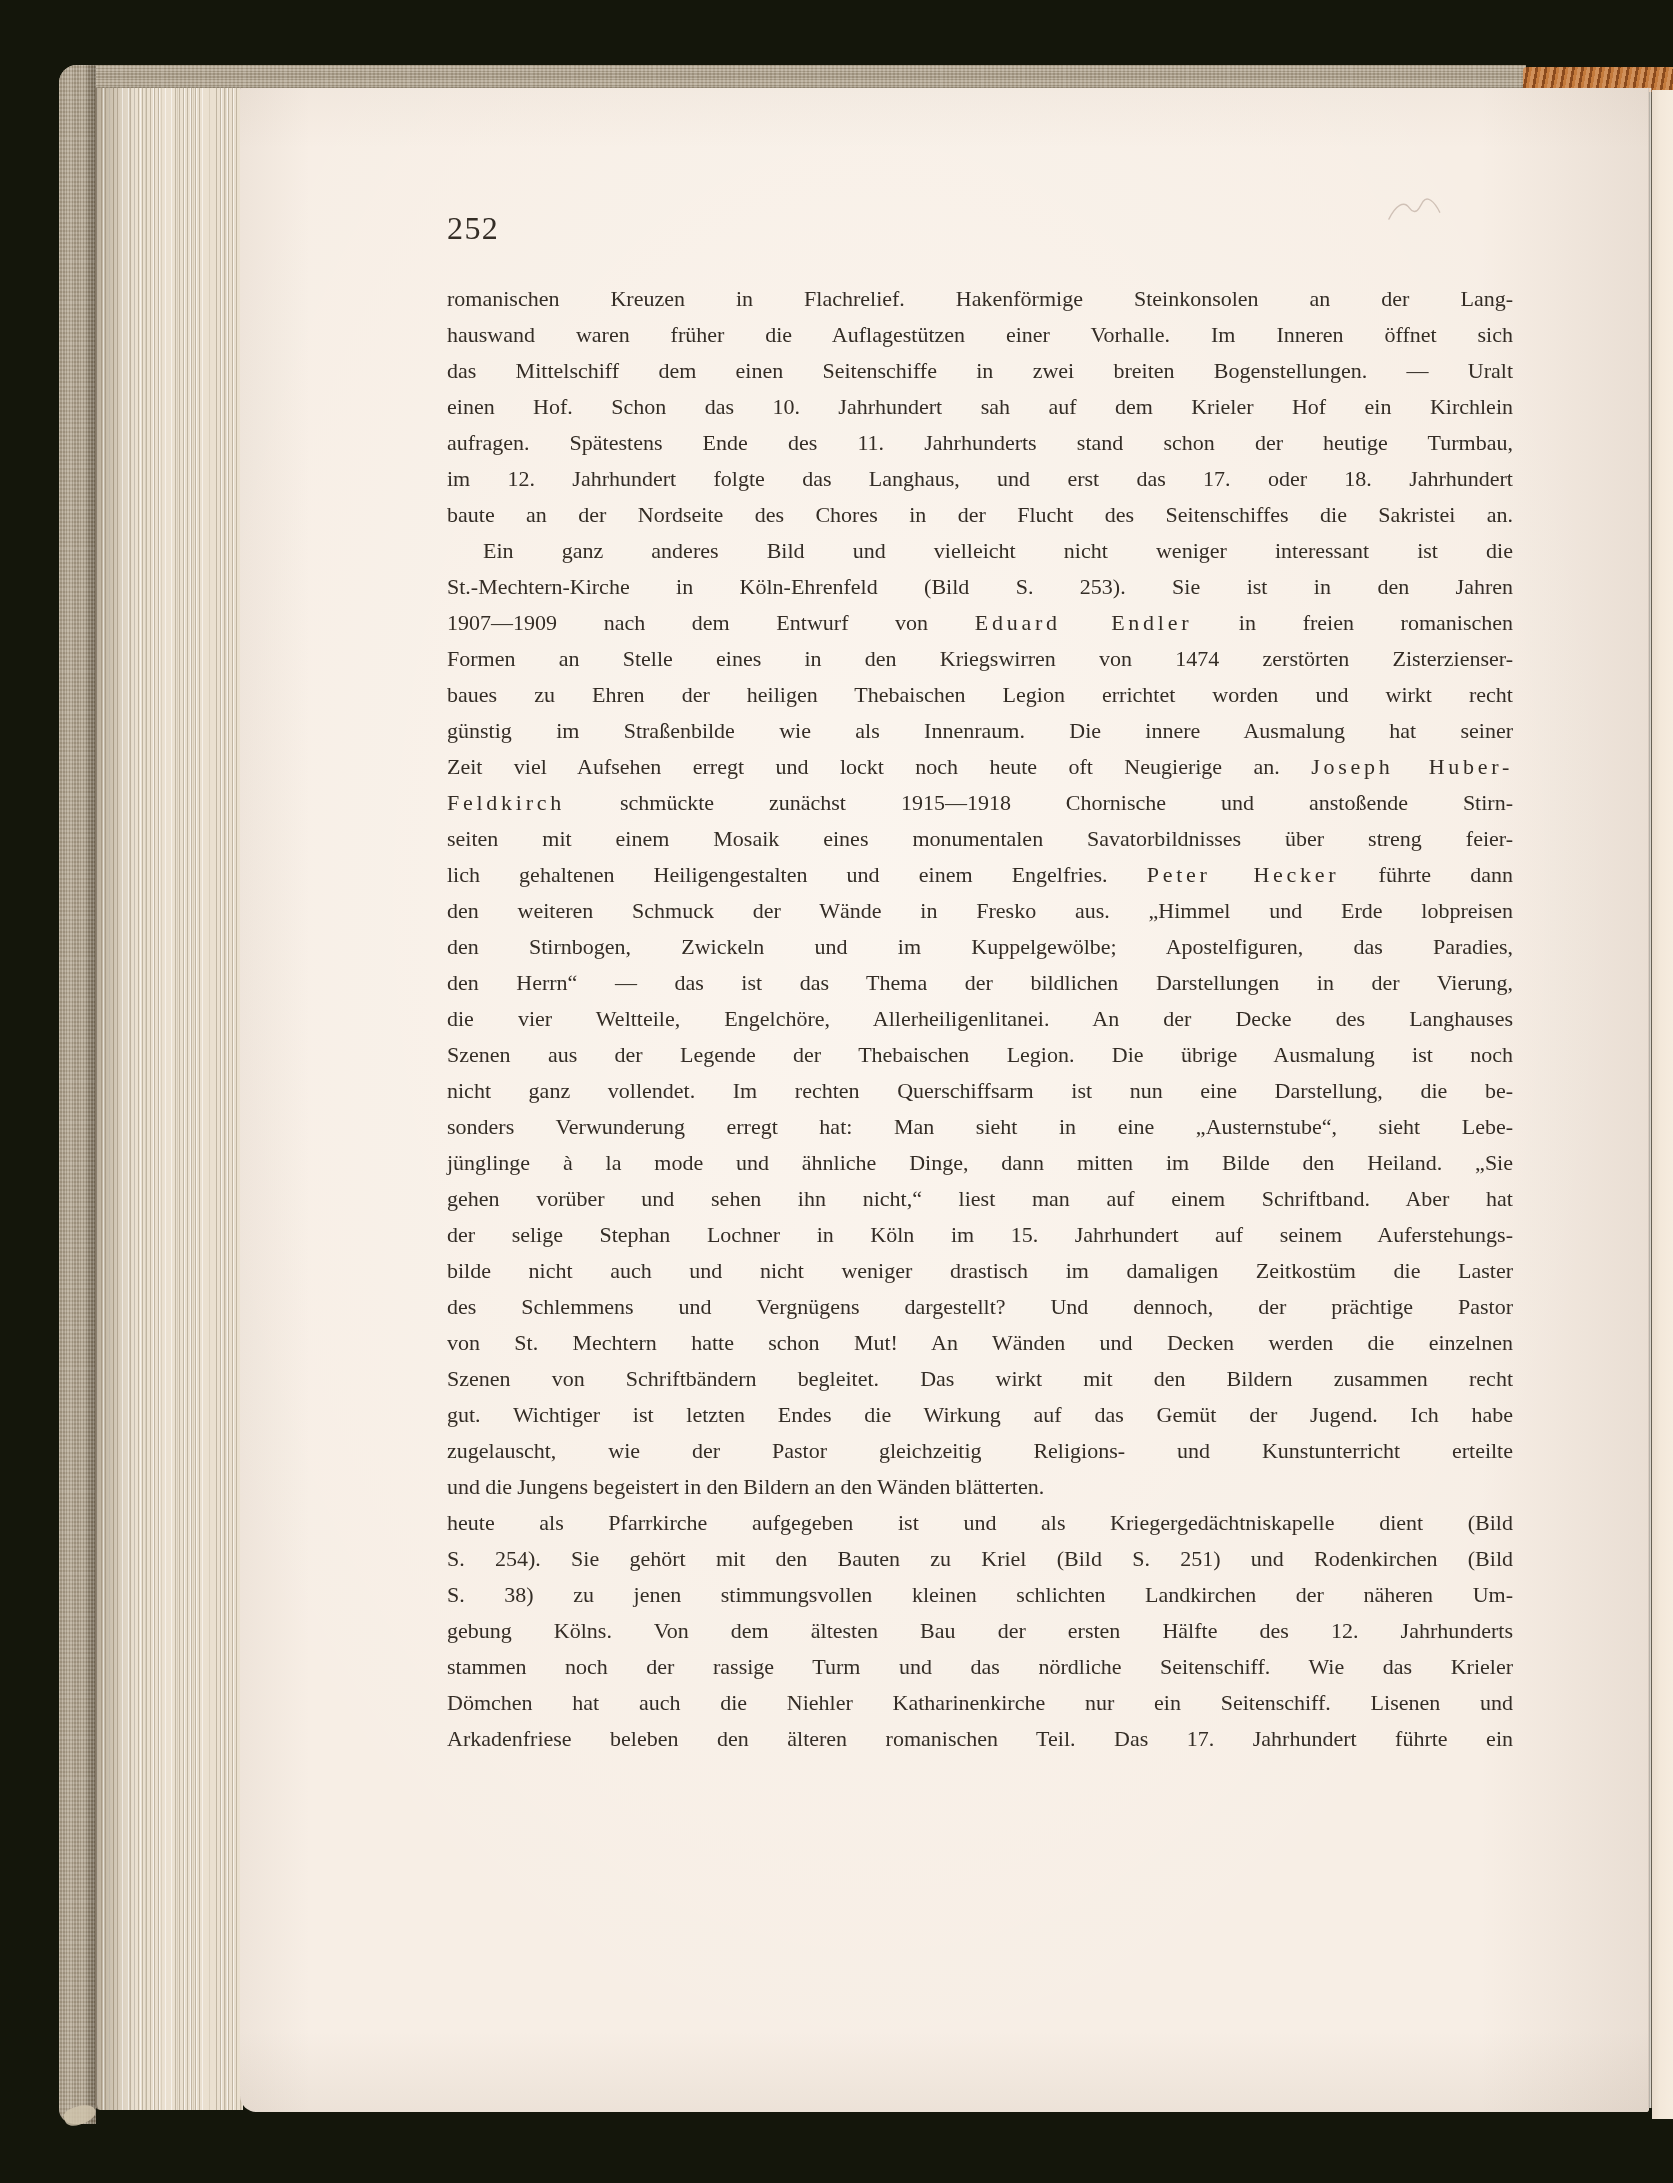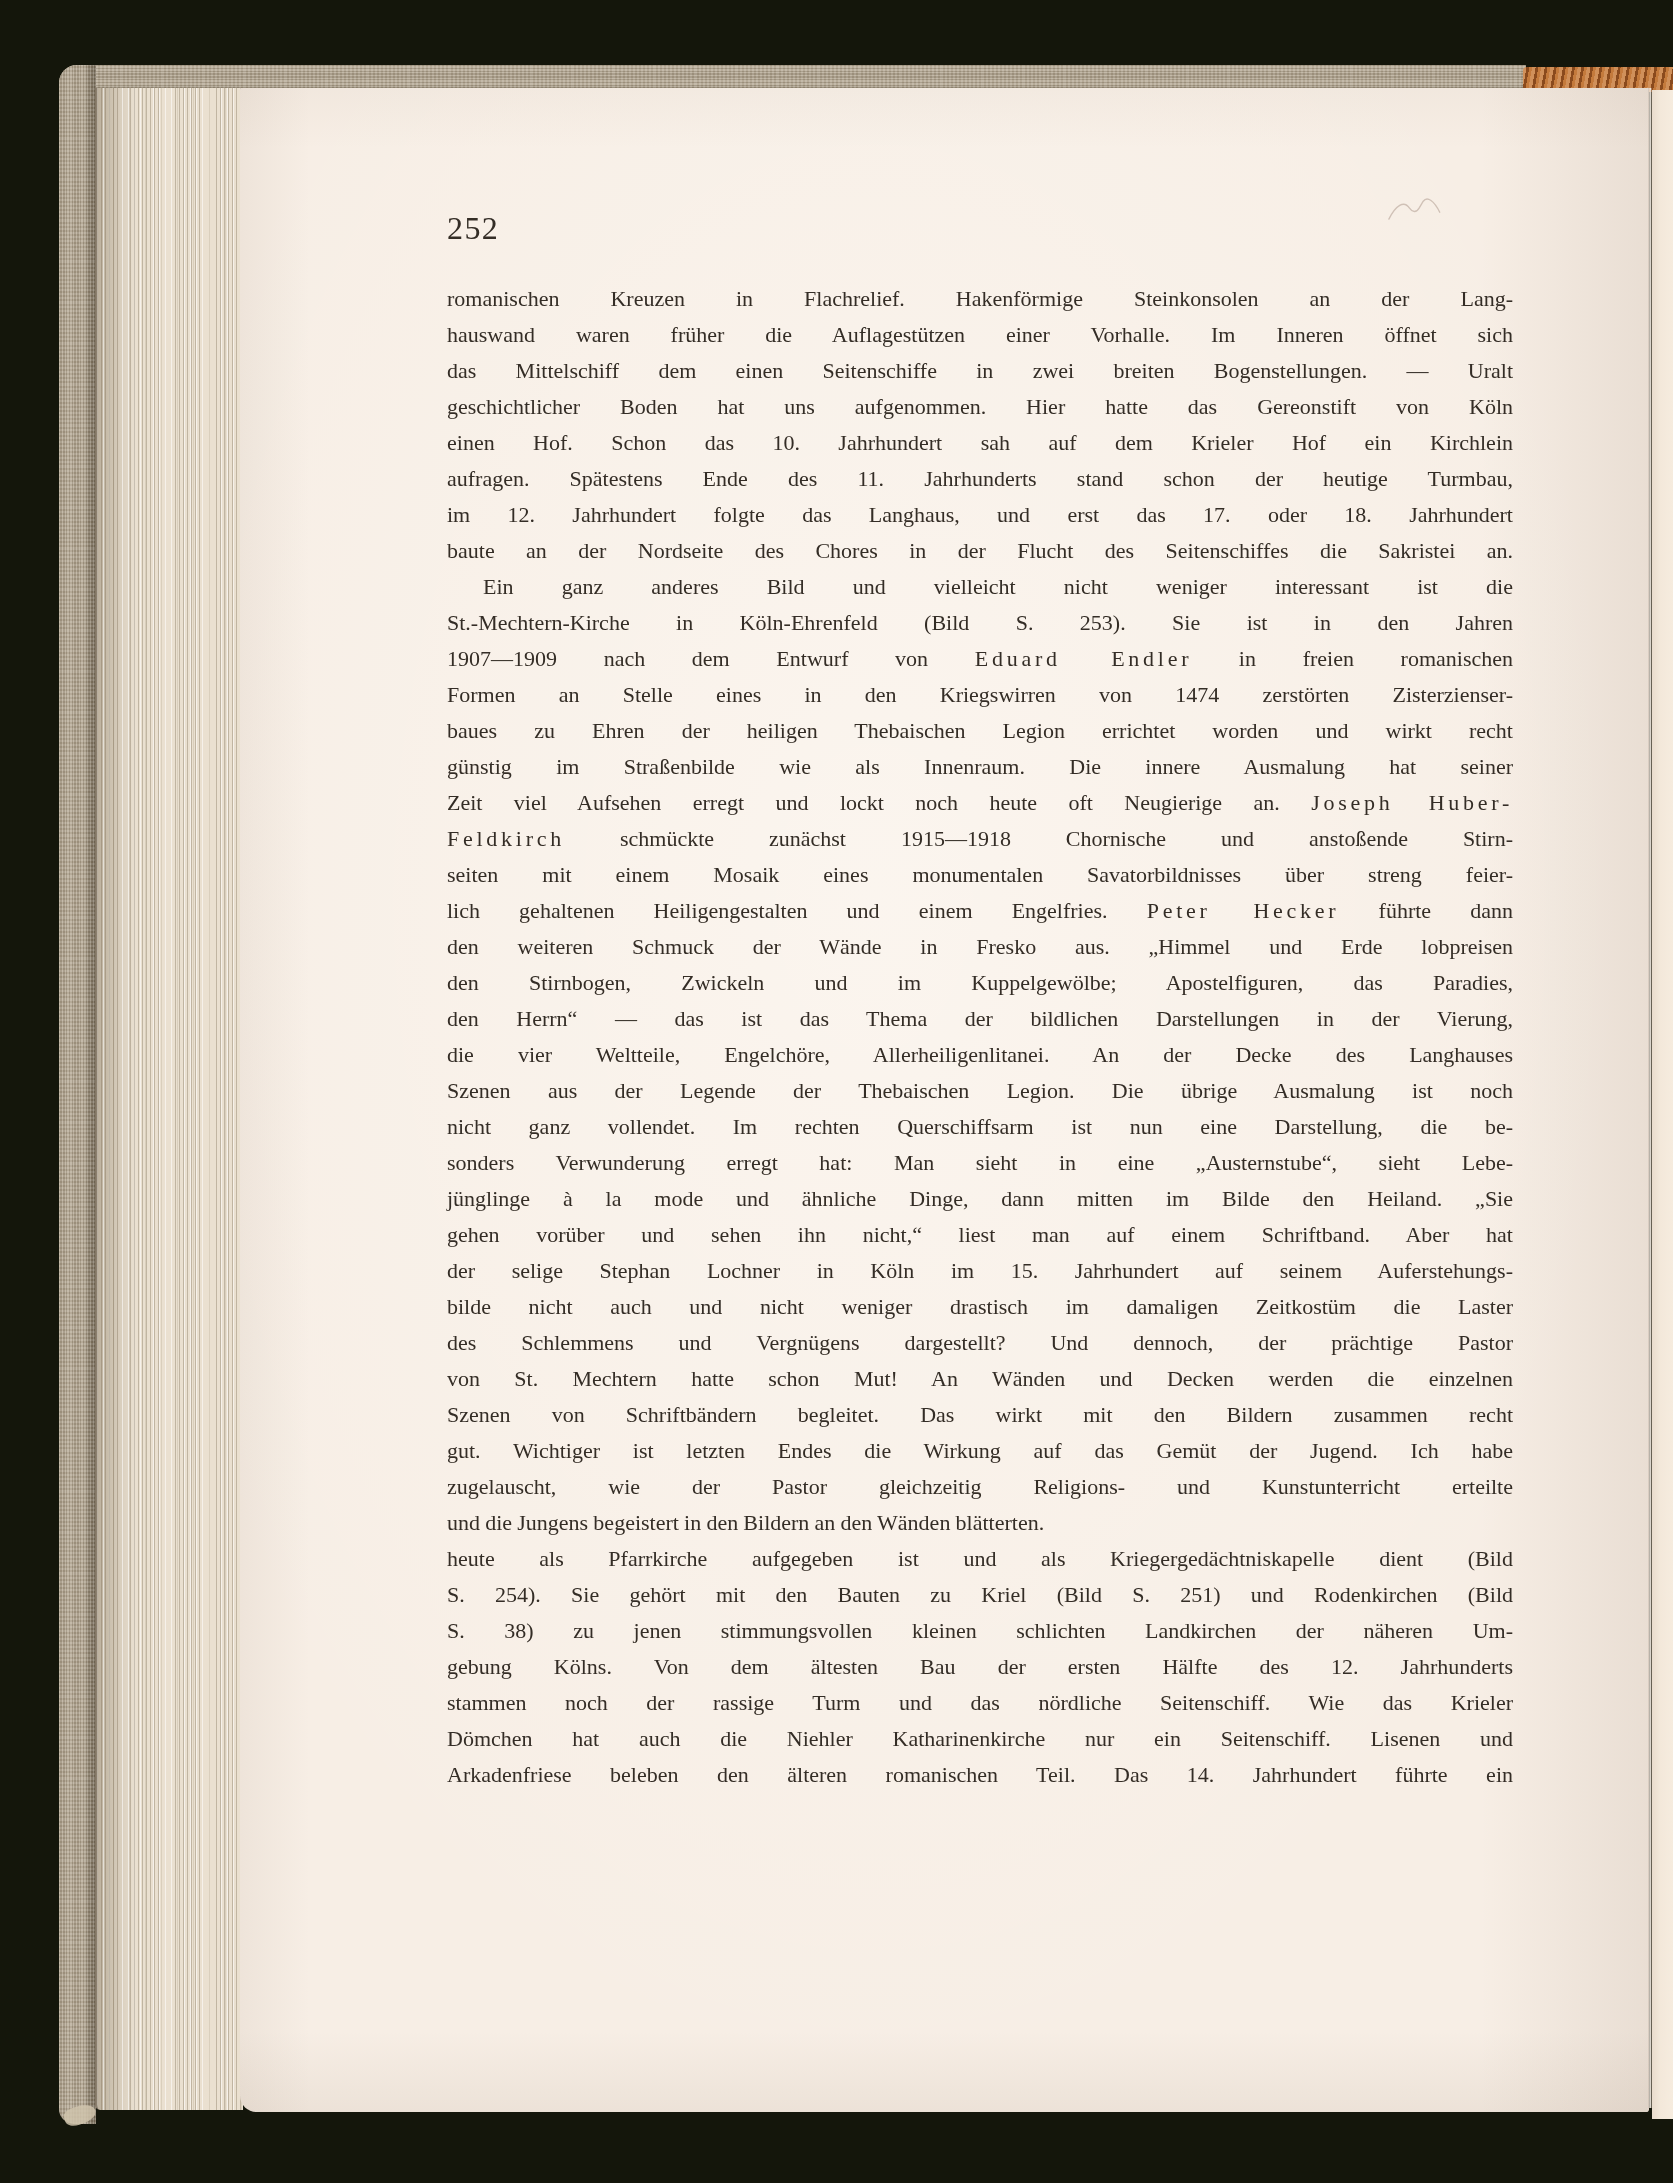--- a/index.html
+++ b/index.html
@@ -77,21 +77,20 @@
   <div class="page">
     <div class="page-number">252</div>
     <svg class="pencil-mark" width="58" height="33" viewBox="0 0 84 48">
       <path d="M4 38 C 14 18, 26 10, 34 22 C 38 28, 44 29, 48 22 L 54 12 C 60 4, 70 12, 78 28" fill="none" stroke="#c3b2a7" stroke-width="2" stroke-linecap="round"></path>
     </svg>
     <div class="text-block">
         <div>
           <div class="line">romanischen Kreuzen in Flachrelief. Hakenförmige Steinkonsolen an der Lang-</div>
           <div class="line">hauswand waren früher die Auflagestützen einer Vorhalle. Im Inneren öffnet sich</div>
           <div class="line">das Mittelschiff dem einen Seitenschiffe in zwei breiten Bogenstellungen. — Uralt</div>
-          <div class="line">geschichtlicher Boden hat uns aufgenommen. Hier hatte das Gereonstift von Köln</div>
           <div class="line">einen Hof. Schon das 10. Jahrhundert sah auf dem Krieler Hof ein Kirchlein</div>
           <div class="line">aufragen. Spätestens Ende des 11. Jahrhunderts stand schon der heutige Turmbau,</div>
           <div class="line">im 12. Jahrhundert folgte das Langhaus, und erst das 17. oder 18. Jahrhundert</div>
           <div class="line">baute an der Nordseite des Chores in der Flucht des Seitenschiffes die Sakristei an.</div>
         </div>
         <div>
           <div class="line indent">Ein ganz anderes Bild und vielleicht nicht weniger interessant ist die</div>
           <div class="line">St.-Mechtern-Kirche in Köln-Ehrenfeld (Bild S. 253). Sie ist in den Jahren</div>
           <div class="line"><span>1907—1909 nach dem Entwurf von </span><span class="sp">Eduard Endler</span><span> in freien romanischen</span></div>
           <div class="line">Formen an Stelle eines in den Kriegswirren von 1474 zerstörten Zisterzienser-</div>
@@ -119,21 +118,21 @@
           <div class="line">zugelauscht, wie der Pastor gleichzeitig Religions- und Kunstunterricht erteilte</div>
           <div class="line short">und die Jungens begeistert in den Bildern an den Wänden blätterten.</div>
         </div>
         <div>
           <div class="line">heute als Pfarrkirche aufgegeben ist und als Kriegergedächtniskapelle dient (Bild</div>
           <div class="line">S. 254). Sie gehört mit den Bauten zu Kriel (Bild S. 251) und Rodenkirchen (Bild</div>
           <div class="line">S. 38) zu jenen stimmungsvollen kleinen schlichten Landkirchen der näheren Um-</div>
           <div class="line">gebung Kölns. Von dem ältesten Bau der ersten Hälfte des 12. Jahrhunderts</div>
           <div class="line">stammen noch der rassige Turm und das nördliche Seitenschiff. Wie das Krieler</div>
           <div class="line">Dömchen hat auch die Niehler Katharinenkirche nur ein Seitenschiff. Lisenen und</div>
-          <div class="line">Arkadenfriese beleben den älteren romanischen Teil. Das 14. Jahrhundert führte ein</div>
+          <div class="line">Arkadenfriese beleben den älteren romanischen Teil. Das 17. Jahrhundert führte ein</div>
         </div>
       </div>
   </div>
 
   <div class="gutter"></div>
   <div class="facing-page"></div>
 </div>
 
 
 </body></html>

